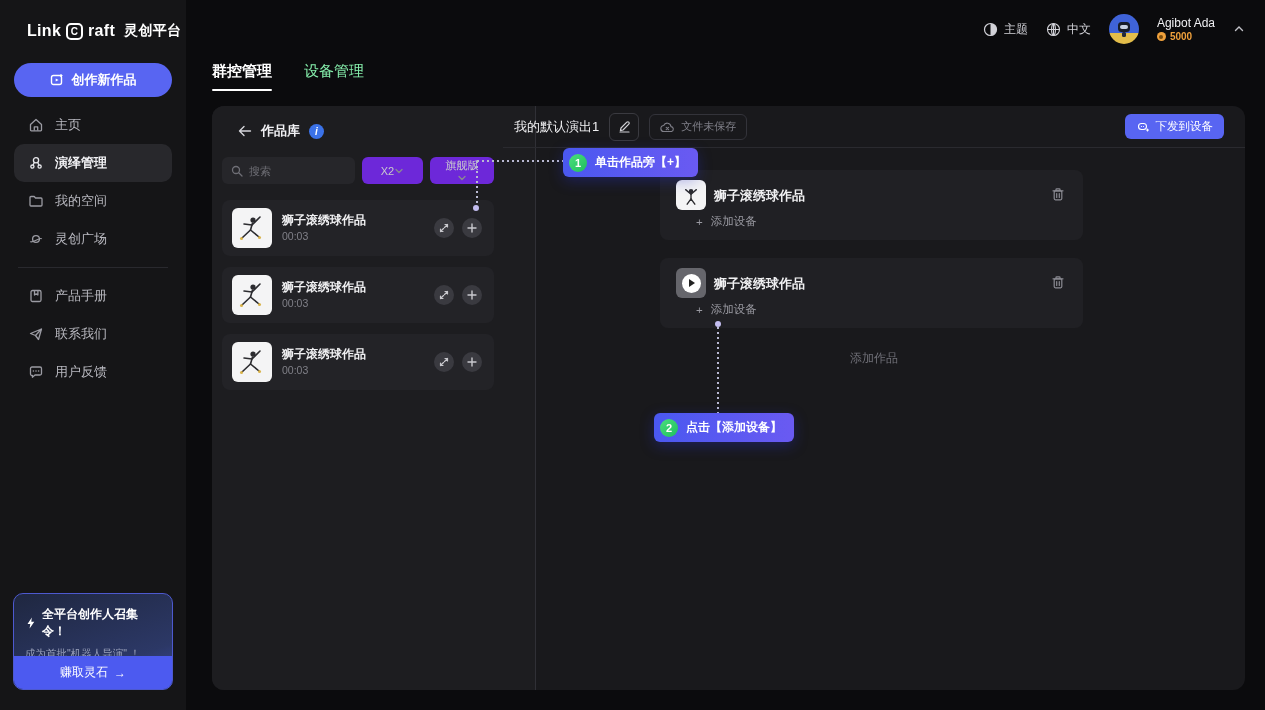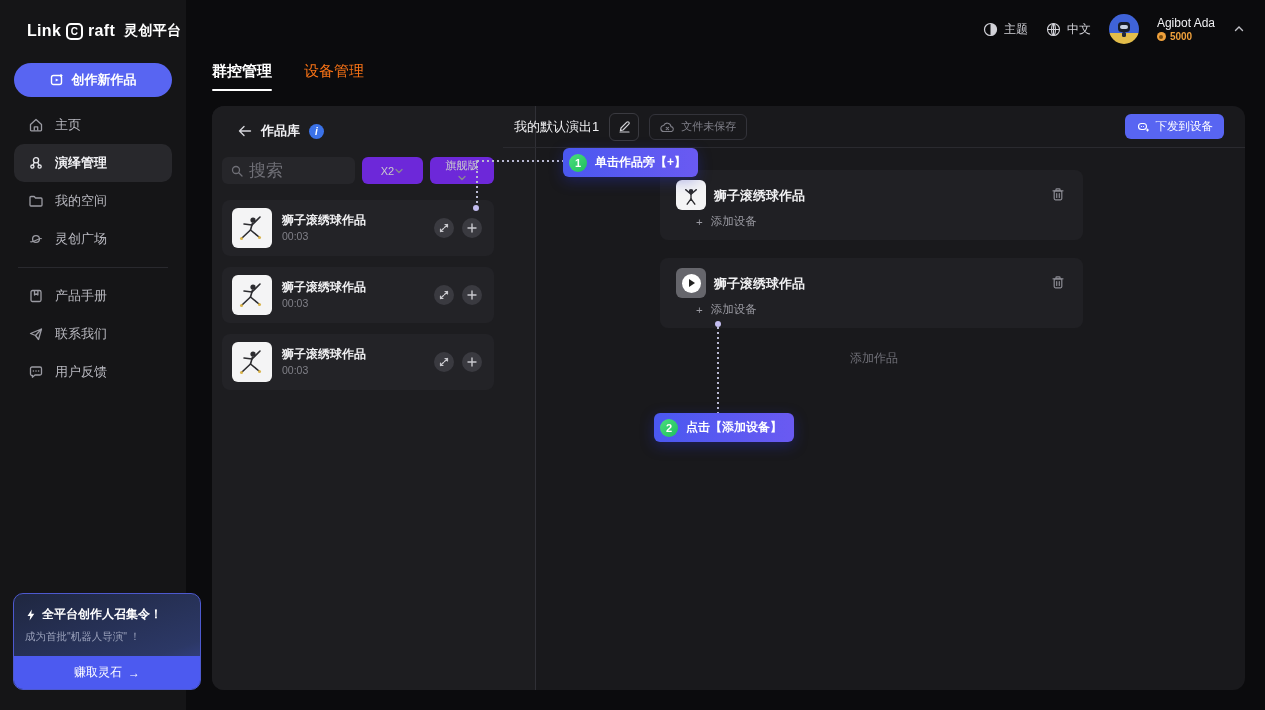--- a/index.html
+++ b/index.html
@@ -17,21 +17,21 @@
   .create-btn { position:absolute; left:14px; top:63px; width:158px; height:34px; border-radius:17px;
     background:#5865f2; border:none; color:#fff; font-size:13px; font-weight:bold; cursor:pointer;
     display:flex; align-items:center; justify-content:center; gap:8px; font-family:inherit; }
   .nav { position:absolute; left:14px; top:106px; width:158px; }
   .nav-item { height:38px; display:flex; align-items:center; gap:11px; padding:0 14px; border-radius:10px;
     color:#b9b9c0; font-size:13px; cursor:pointer; }
   .nav-item .nicon { display:inline-flex; width:16px; height:16px; color:#9b9ba3; }
   .nav-item.active { background:#28282c; color:#f2f2f5; font-weight:bold; }
   .nav-item.active .nicon { color:#e8e8ec; }
   .nav-divider { height:1px; background:#29292e; margin:9px 4px; }
-  .promo { position:absolute; left:13px; top:593px; width:188px; height:97px; border-radius:10px;
+  .promo { position:absolute; left:13px; top:593px; width:160px; height:97px; border-radius:10px;
     border:1px solid #4d59cf; overflow:hidden; background:linear-gradient(160deg,#1f2740 0%,#2c3866 70%,#3a49a0 100%); }
   .promo-title { display:flex; align-items:center; gap:5px; padding:12px 11px 0 11px;
     font-size:12px; font-weight:bold; color:#fff; }
   .promo-sub { padding:7px 11px 0 11px; font-size:10.5px; color:#9aa1bb; }
   .promo-cta { position:absolute; left:0; bottom:0; width:100%; height:33px; background:#4c5af0; border:none;
     color:#fff; font-size:12px; cursor:pointer; display:flex; align-items:center; justify-content:center; gap:6px;
     font-family:inherit; }
 
   
   .topbar { position:absolute; right:20px; top:0; height:58px; display:flex; align-items:center; gap:18px; }
@@ -41,39 +41,39 @@
   .user-block { display:flex; flex-direction:column; gap:1px; }
   .user-name { font-size:12px; color:#f0f0f3; }
   .credits { display:flex; align-items:center; gap:4px; font-size:10px; font-weight:bold; color:#f0a13c; }
   .coin { width:9px; height:9px; border-radius:50%; background:#f0a13c; position:relative; display:inline-block; }
   .coin::after { content:""; position:absolute; left:2.5px; top:2.5px; width:4px; height:4px; border-radius:50%;
     background:#7a4c0e; }
   .chev-up { color:#c2c2c8; display:inline-flex; cursor:pointer; }
 
   
   .tabs { position:absolute; left:212px; top:62px; display:flex; gap:32px; }
-  .tab { font-size:15px; color:#f97316; padding-bottom:10px; cursor:pointer; position:relative; }
+  .tab { font-size:15px; color:#86efac; padding-bottom:10px; cursor:pointer; position:relative; }
   .tab.active { color:#fff; font-weight:bold; }
   .tab.active::after { content:""; position:absolute; left:0; right:0; bottom:0; height:2px; background:#fff; border-radius:1px; }
 
   
   .main { position:absolute; left:212px; top:106px; width:1033px; height:584px; border-radius:12px;
     background:#19191c; overflow:hidden; }
   .library { position:absolute; left:0; top:0; width:324px; height:584px; background:#1d1d20;
     border-right:1px solid #303036; }
   .lib-header { position:absolute; left:26px; top:16px; display:flex; align-items:center; gap:9px; }
   .back-arrow { color:#d5d5da; display:inline-flex; cursor:pointer; }
   .lib-title { font-size:13px; font-weight:bold; color:#f2f2f5; }
   .info-badge { width:15px; height:15px; border-radius:50%; background:#3b72e8; color:#fff; font-size:10px;
     font-weight:bold; display:inline-flex; align-items:center; justify-content:center; font-style:italic; cursor:pointer; }
   .lib-controls { position:absolute; left:10px; top:51px; width:272px; display:flex; gap:7px; }
   .search-box { width:133px; height:27px; border-radius:6px; background:#26262a; display:flex; align-items:center;
     gap:6px; padding:0 9px; color:#6f6f76; }
   .search-box input { background:transparent; border:none; outline:none; width:100%; color:#d5d5da;
-    font-size:17px; font-family:Liberation Sans, sans-serif; }
+    font-size:11px; font-family:Liberation Sans, sans-serif; }
   .search-box input::placeholder { color:#6f6f76; }
   .select-chip { height:27px; border-radius:6px; background:#6d28d9; display:flex; align-items:center;
     justify-content:center; padding:0 9px; color:#c9c9ce; font-size:11px; cursor:pointer; }
   .sel-x2 { width:61px; } .sel-ver { width:64px;flex-direction:column; }
   .chev { color:#8a8a92; display:inline-flex; }
   .work-item { position:absolute; left:10px; width:272px; height:56px; border-radius:8px; background:#232327; }
   .wi-thumb { position:absolute; left:10px; top:8px; width:40px; height:40px; border-radius:6px; background:#f4f4f5;
     display:flex; align-items:center; justify-content:center; overflow:hidden; }
   .wi-title { position:absolute; left:60px; top:12px; font-size:12px; font-weight:bold; color:#f0f0f2; }
   .wi-dur { position:absolute; left:60px; top:30px; font-size:10.5px; color:#808088; }

